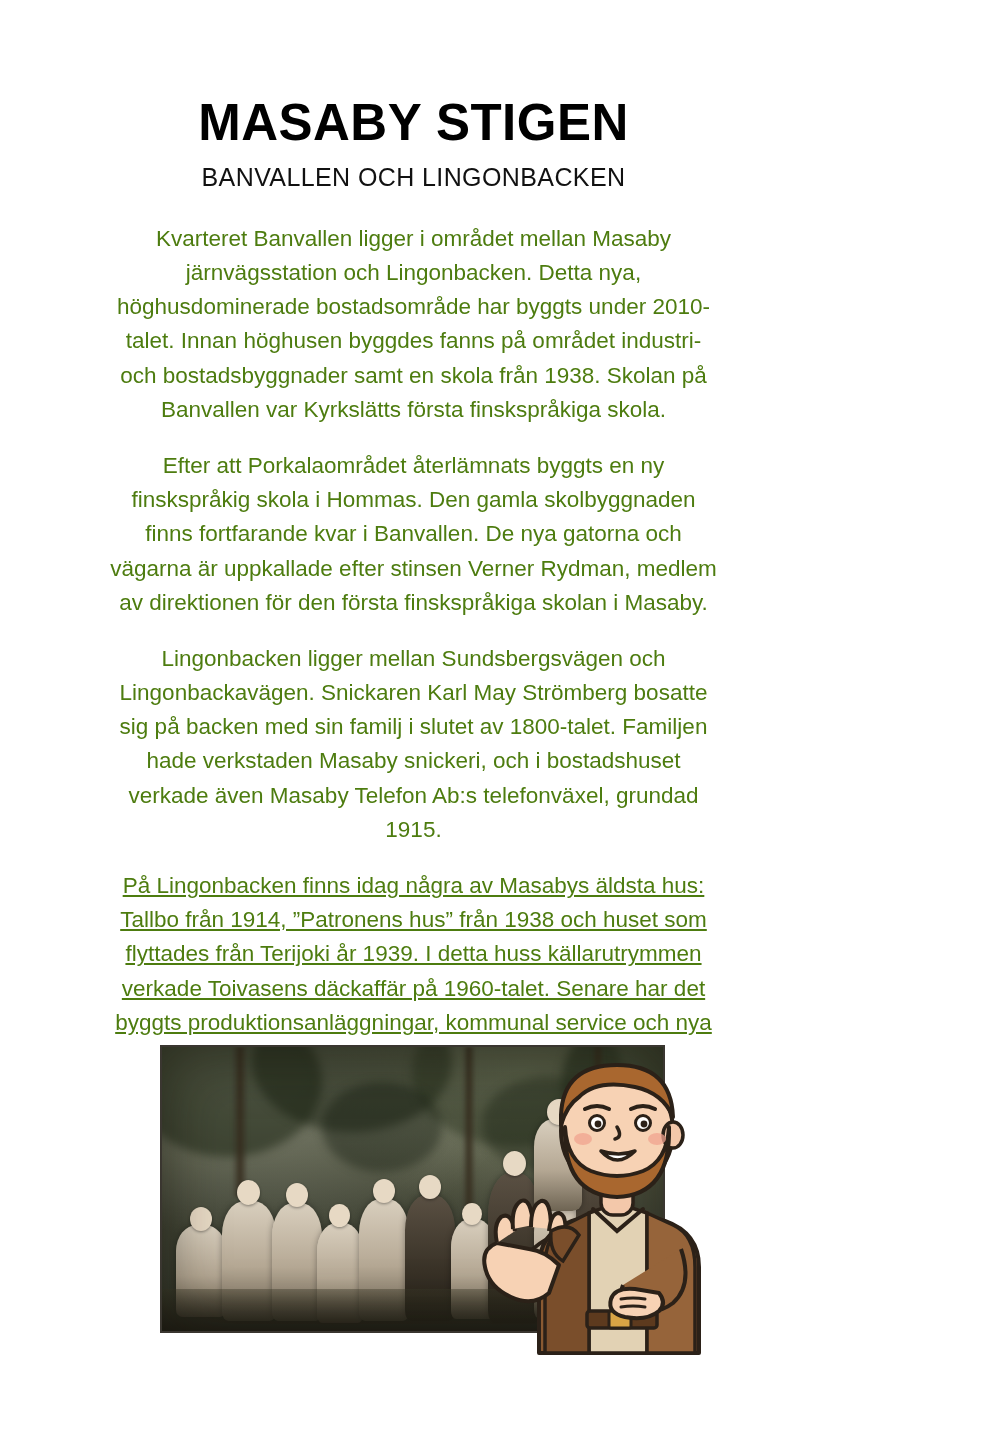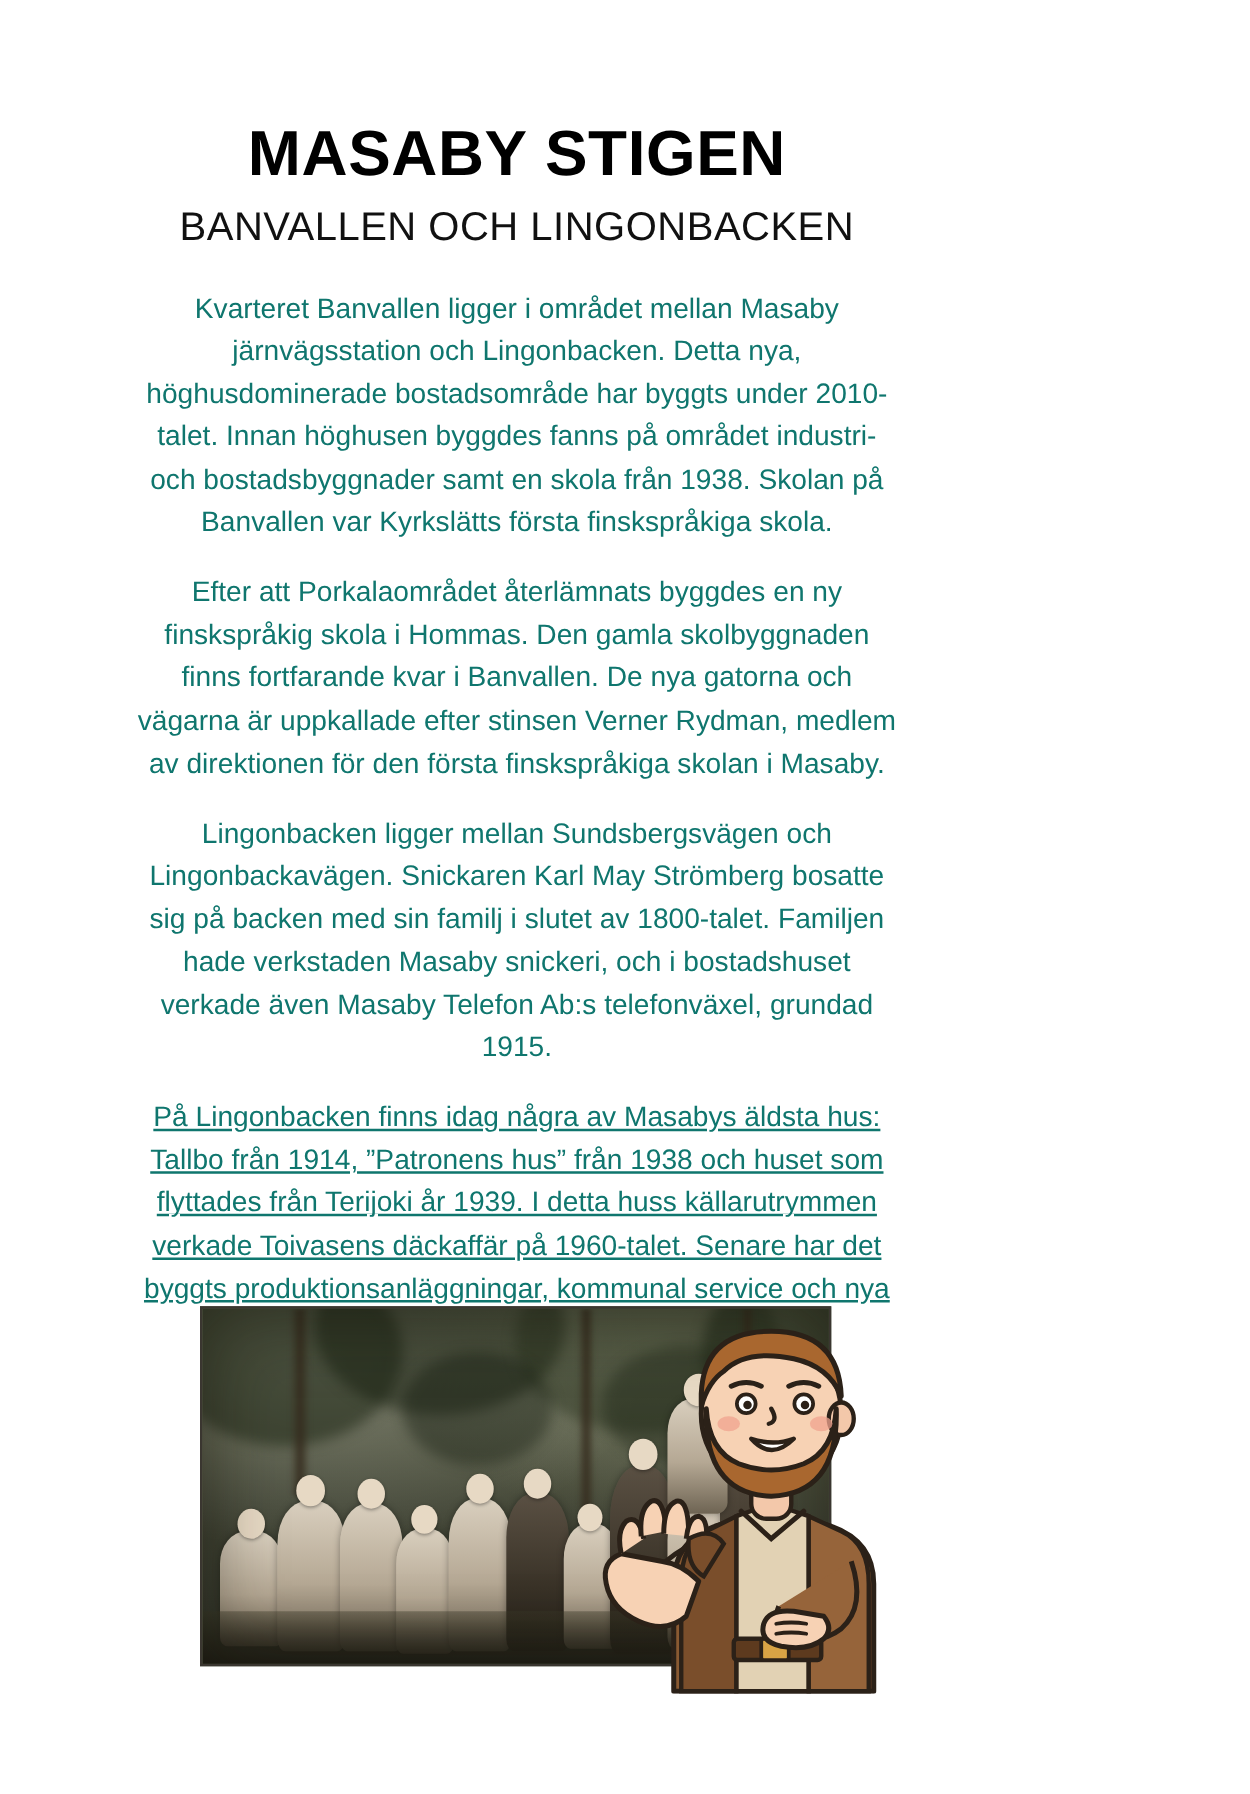--- a/index.html
+++ b/index.html
@@ -26,32 +26,32 @@
     text-align: center;
     font-size: 51px;
     font-weight: 800;
     letter-spacing: 0.5px;
     line-height: 1.1;
     margin: 0 0 12px 0;
     color: #000000;
   }
   .subtitle {
     text-align: center;
-    font-size: 32px;
+    font-size: 25px;
     font-weight: 400;
     letter-spacing: 0.4px;
     line-height: 1.15;
     margin: 0 0 30px 0;
     color: #111111;
   }
   .body-text {
     text-align: center;
     font-size: 22.5px;
     line-height: 1.52;
-    color: #0f766e;
+    color: #4d7c0f;
     margin: 0 0 22px 0;
     padding: 0 6px;
   }
   .body-text:last-of-type { margin-bottom: 0; text-decoration: underline; }
 
   .media-row {
     position: absolute;
     left: 100px;
     right: 60px;
     top: 1035px;
@@ -131,21 +131,21 @@
 </style>
 </head>
 <body>
 
 <div class="page">
 
   <h1 class="title">MASABY STIGEN</h1>
   <h2 class="subtitle">BANVALLEN OCH LINGONBACKEN</h2>
 
   <p class="body-text">Kvarteret Banvallen ligger i området mellan Masaby järnvägsstation och Lingonbacken. Detta nya, höghusdominerade bostadsområde har byggts under 2010-talet. Innan höghusen byggdes fanns på området industri- och bostadsbyggnader samt en skola från 1938. Skolan på Banvallen var Kyrkslätts första finskspråkiga skola.</p>
-  <p class="body-text">Efter att Porkalaområdet återlämnats byggdes en ny finskspråkig skola i Hommas. Den gamla skolbyggnaden finns fortfarande kvar i Banvallen. De nya gatorna och vägarna är uppkallade efter stinsen Verner Rydman, medlem av direktionen för den första finskspråkiga skolan i Masaby.</p>
+  <p class="body-text">Efter att Porkalaområdet återlämnats byggts en ny finskspråkig skola i Hommas. Den gamla skolbyggnaden finns fortfarande kvar i Banvallen. De nya gatorna och vägarna är uppkallade efter stinsen Verner Rydman, medlem av direktionen för den första finskspråkiga skolan i Masaby.</p>
   <p class="body-text">Lingonbacken ligger mellan Sundsbergsvägen och Lingonbackavägen. Snickaren Karl May Strömberg bosatte sig på backen med sin familj i slutet av 1800-talet. Familjen hade verkstaden Masaby snickeri, och i bostadshuset verkade även Masaby Telefon Ab:s telefonväxel, grundad 1915.</p>
   <p class="body-text">På Lingonbacken finns idag några av Masabys äldsta hus: Tallbo från 1914, ”Patronens hus” från 1938 och huset som flyttades från Terijoki år 1939. I detta huss källarutrymmen verkade Toivasens däckaffär på 1960-talet. Senare har det byggts produktionsanläggningar, kommunal service och nya bostäder kring Lingonbacken.</p>
 
   <div class="media-row">
 
     <div class="photo">
       <div class="photo-inner"></div>
 
       <div class="leaf" style="left:-30px; top:-40px; width:190px; height:150px;"></div>
       <div class="leaf" style="left:90px; top:-55px; width:200px; height:140px; background:rgba(24,32,16,0.5);"></div>

